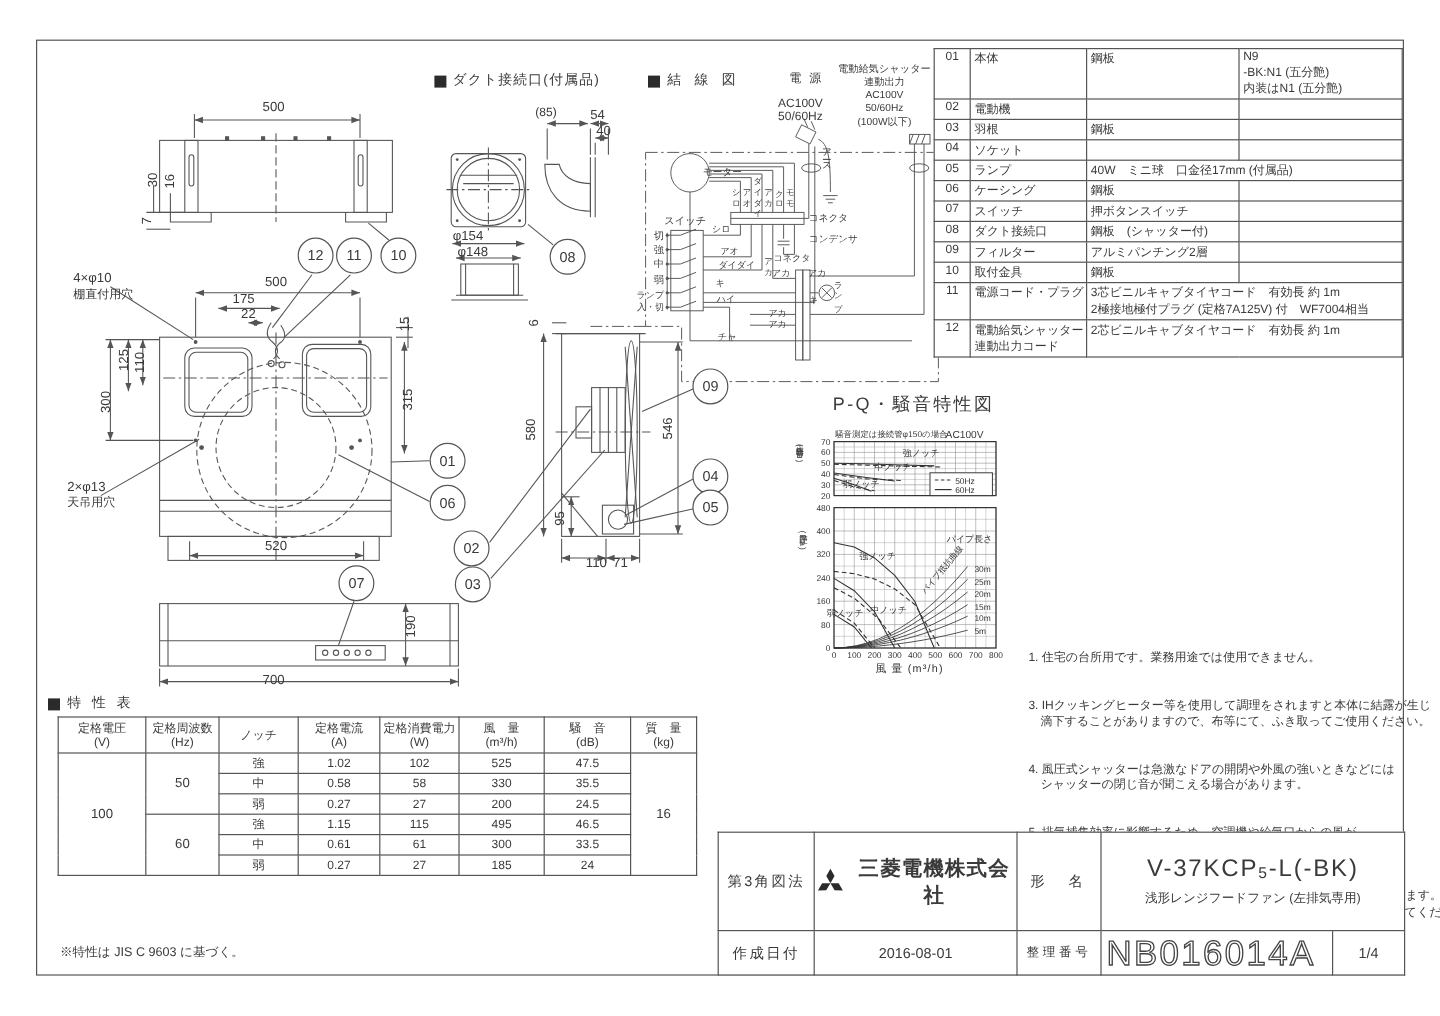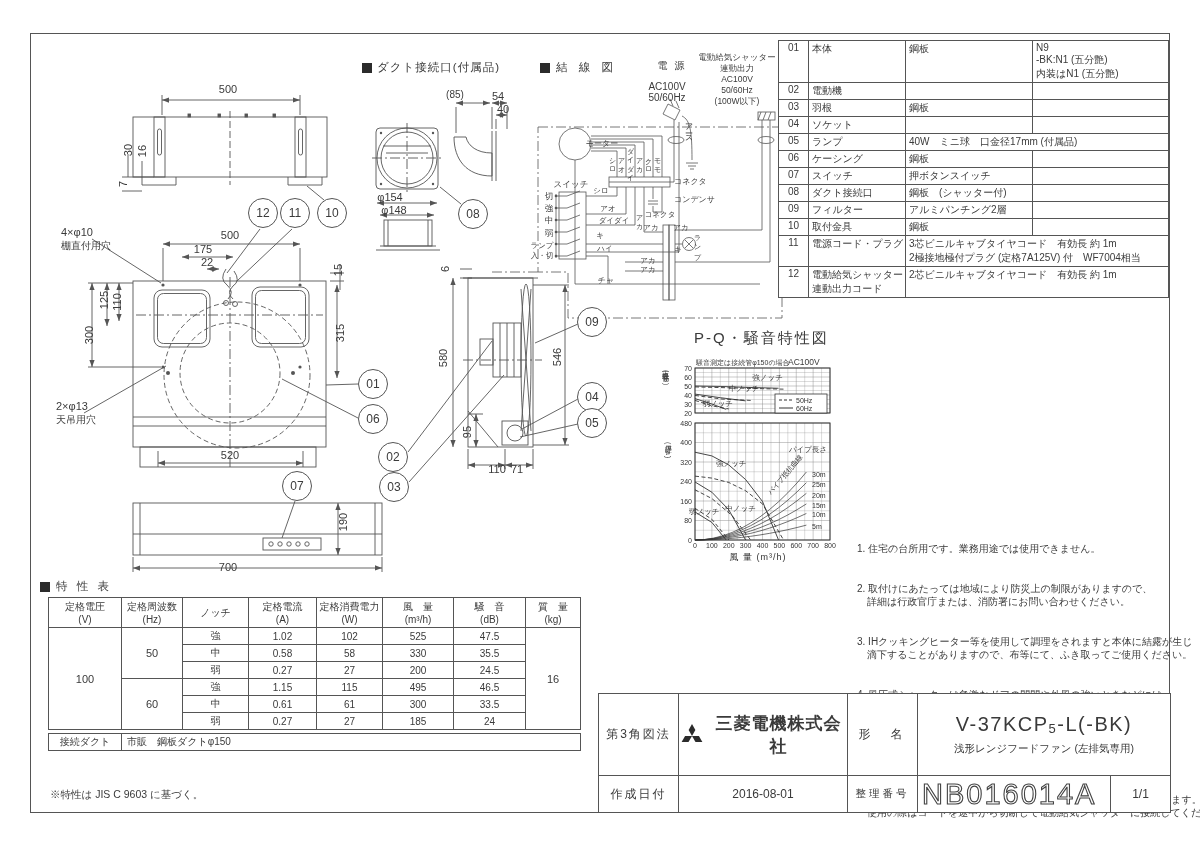--- a/index.html
+++ b/index.html
@@ -687,32 +687,26 @@
 <table class="st" style="left:48px;top:786px;width:532px;margin-top:0">
 </table>
 <table class="st" style="left:48px;top:733px;width:532px">
   <colgroup>
       <col style="width:73px">
       <col style="width:241px">
       <col style="width:75px">
       <col style="width:143px">
     </colgroup>
   <tbody>
-      <tr>
-    <td>接続ダクト</td>
-    <td class="l" colspan="3">市販　鋼板ダクトφ150</td>
-  </tr>
 </tbody>
   </table>
 <span class="lbl" style="left:50px;top:788px;font-size:10.5px">※特性は JIS C 9603 に基づく。</span>
 
 <div class="notes">
   <div class="it">1. 住宅の台所用です。業務用途では使用できません。</div>
-  <div class="it">2. 取付けにあたっては地域により防災上の制限がありますので、
-　詳細は行政官庁または、消防署にお問い合わせください。</div>
   <div class="it">3. IHクッキングヒーター等を使用して調理をされますと本体に結露が生じ
 　滴下することがありますので、布等にて、ふき取ってご使用ください。</div>
   <div class="it">4. 風圧式シャッターは急激なドアの開閉や外風の強いときなどには
 　シャッターの閉じ音が聞こえる場合があります。</div>
   <div class="it">5. 排気捕集効率に影響するため、空調機や給気口からの風が
 　調理の油煙にあたらないようにしてください。</div>
   <div class="it">6. 電動給気シャッター連動出力コードの先端には絶縁端子が付いています。
 　使用の際はコードを途中から切断して電動給気シャッターに接続してください。</div>
   
   
@@ -751,16 +745,16 @@
   </tr>
   <tr style="height:37px">
     <td style="letter-spacing:2px">作成日付</td>
     <td>2016-08-01</td>
     <td style="font-size:10.5px;letter-spacing:3px">整理番号</td>
     <td style="padding:0">
       <svg width="192" height="36" viewBox="0 0 192 36" style="position:static;display:block">
         <text x="4" y="28" font-size="29" letter-spacing="2" fill="none" stroke="#444" stroke-width="1.1" font-family="Liberation Sans, sans-serif">NB016014A</text>
       </svg>
     </td>
-    <td>1/1</td>
+    <td>1/4</td>
   </tr>
 </tbody>
   </table>
 
 </body></html>

